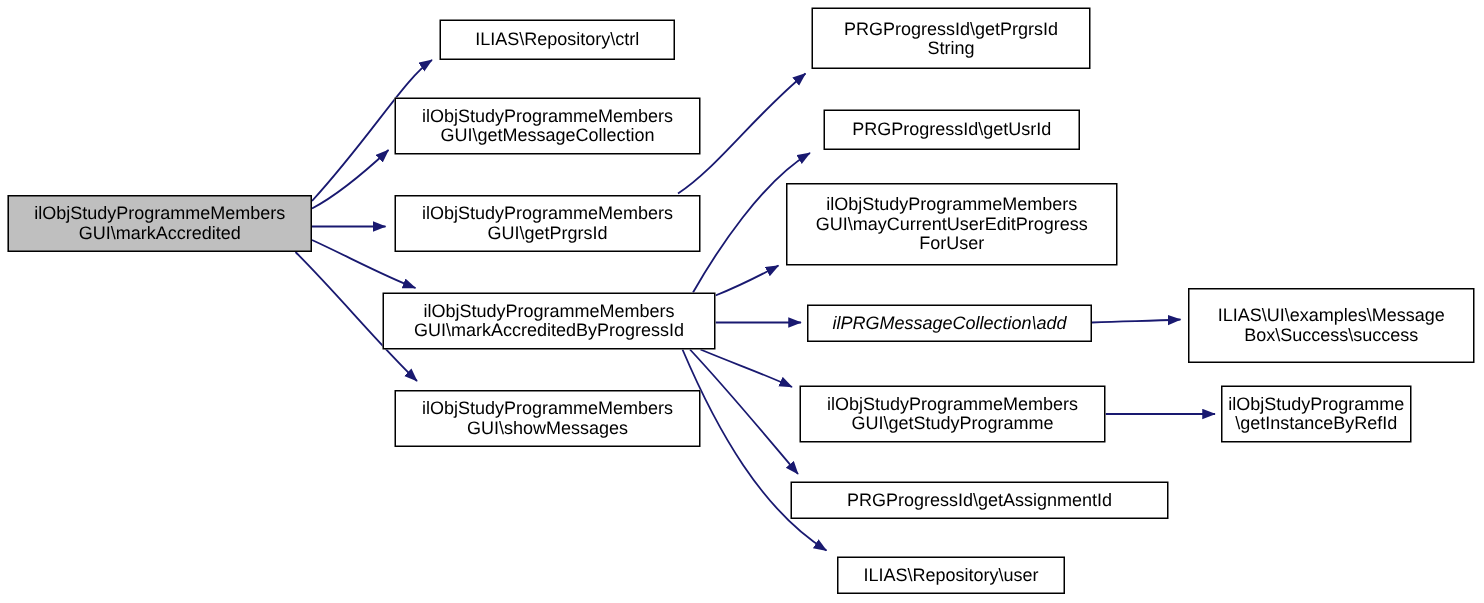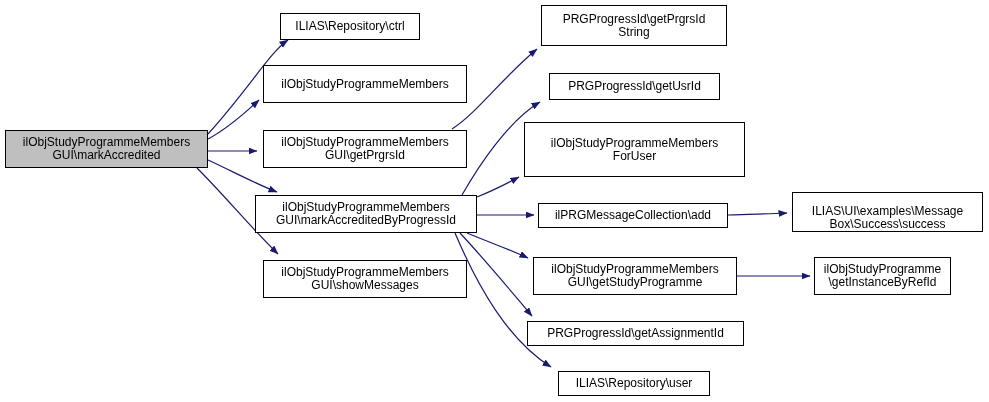--- a/index.html
+++ b/index.html
@@ -66,26 +66,27 @@
     <path class="edge" marker-end="url(#arrow)" d="M455,233 C478,287 508,340 551,367" stroke="#191970"></path>
     <path class="edge" marker-end="url(#arrow)" d="M728,215 C752,214 765,214 787,213" stroke="#191970"></path>
     <path class="edge" marker-end="url(#arrow)" d="M737,276 L810,276" stroke="#191970"></path>
   </svg>
 
   <div class="node root" style="left:5px; top:130px; width:203px; height:38px;">
     <span>ilObjStudyProgrammeMembers</span>
     <span>GUI\markAccredited</span>
   </div>
 
-  <div class="node" style="left:280px; top:13px; width:140px; height:27px;">
+  <div class="node" style="left:293px; top:13px; width:157px; height:27px;">
     <span>ILIAS\Repository\ctrl</span>
   </div>
 
   <div class="node" style="left:263px; top:65px; width:204px; height:38px;">
     <span>ilObjStudyProgrammeMembers</span>
+    <span>GUI\getMessageCollection</span>
   </div>
 
   <div class="node" style="left:263px; top:130px; width:204px; height:38px;">
     <span>ilObjStudyProgrammeMembers</span>
     <span>GUI\getPrgrsId</span>
   </div>
 
   <div class="node" style="left:255px; top:195px; width:222px; height:38px;">
     <span>ilObjStudyProgrammeMembers</span>
     <span>GUI\markAccreditedByProgressId</span>
@@ -100,43 +101,44 @@
     <span>PRGProgressId\getPrgrsId</span>
     <span>String</span>
   </div>
 
   <div class="node" style="left:549px; top:73px; width:171px; height:27px;text-align:right;">
     <span>PRGProgressId\getUsrId</span>
   </div>
 
   <div class="node" style="left:524px; top:122px; width:221px; height:55px;">
     <span>ilObjStudyProgrammeMembers</span>
+    <span>GUI\mayCurrentUserEditProgress</span>
     <span>ForUser</span>
   </div>
 
-  <div class="node" style="left:538px; top:203px; width:190px; height:25px;">
+  <div class="node" style="left:538px; top:203px; width:190px; height:25px;font-style:italic;">
     <span>ilPRGMessageCollection\add</span>
   </div>
 
-  <div class="node" style="left:792px; top:192px; width:191px; height:40px;justify-content:flex-end;">
+  <div class="node" style="left:792px; top:192px; width:191px; height:50px;">
     <span>ILIAS\UI\examples\Message</span>
     <span>Box\Success\success</span>
   </div>
 
   <div class="node" style="left:533px; top:257px; width:204px; height:38px;">
     <span>ilObjStudyProgrammeMembers</span>
     <span>GUI\getStudyProgramme</span>
   </div>
 
-  <div class="node" style="left:814px; top:257px; width:137px; height:38px;">
+  <div class="node" style="left:814px; top:257px; width:127px; height:38px;">
     <span>ilObjStudyProgramme</span>
     <span>\getInstanceByRefId</span>
   </div>
 
-  <div class="node" style="left:527px; top:321px; width:217px; height:25px;">
+  <div class="node" style="left:527px; top:321px; width:252px; height:25px;">
     <span>PRGProgressId\getAssignmentId</span>
   </div>
 
   <div class="node" style="left:558px; top:371px; width:152px; height:25px;">
     <span>ILIAS\Repository\user</span>
   </div>
 
 </div>
 
 </body></html>

